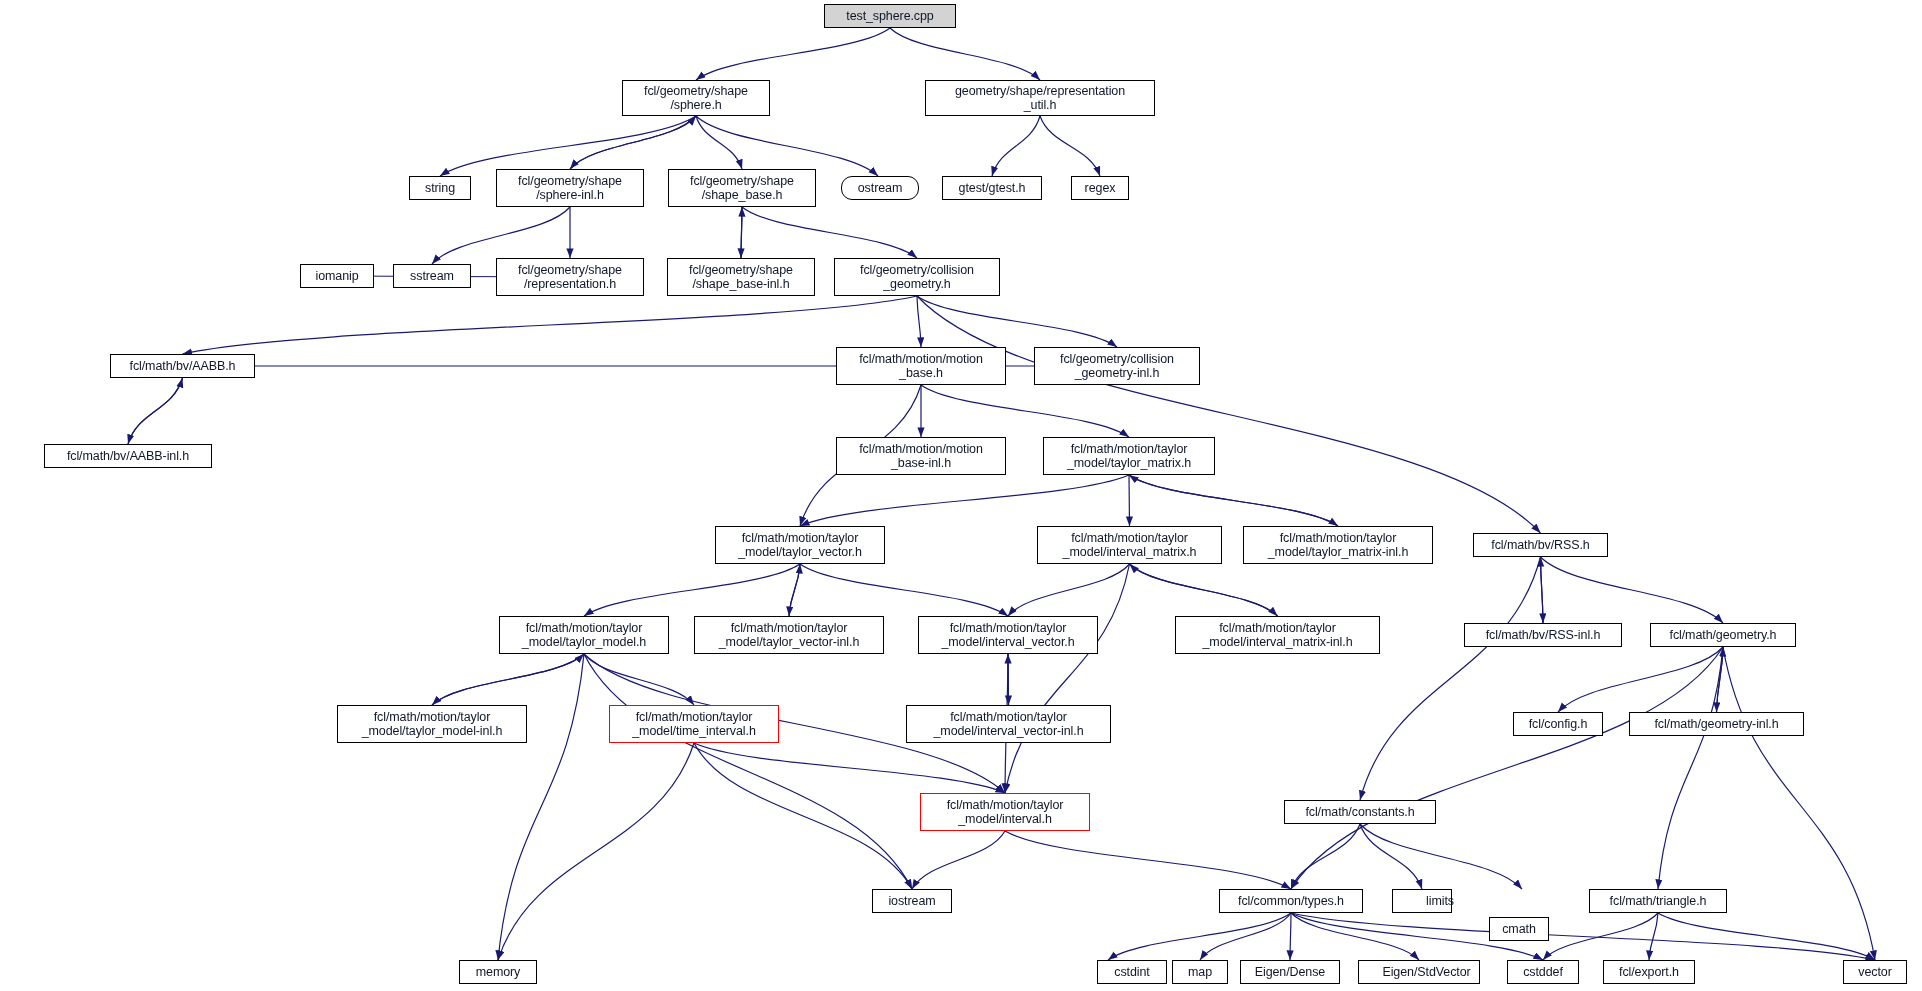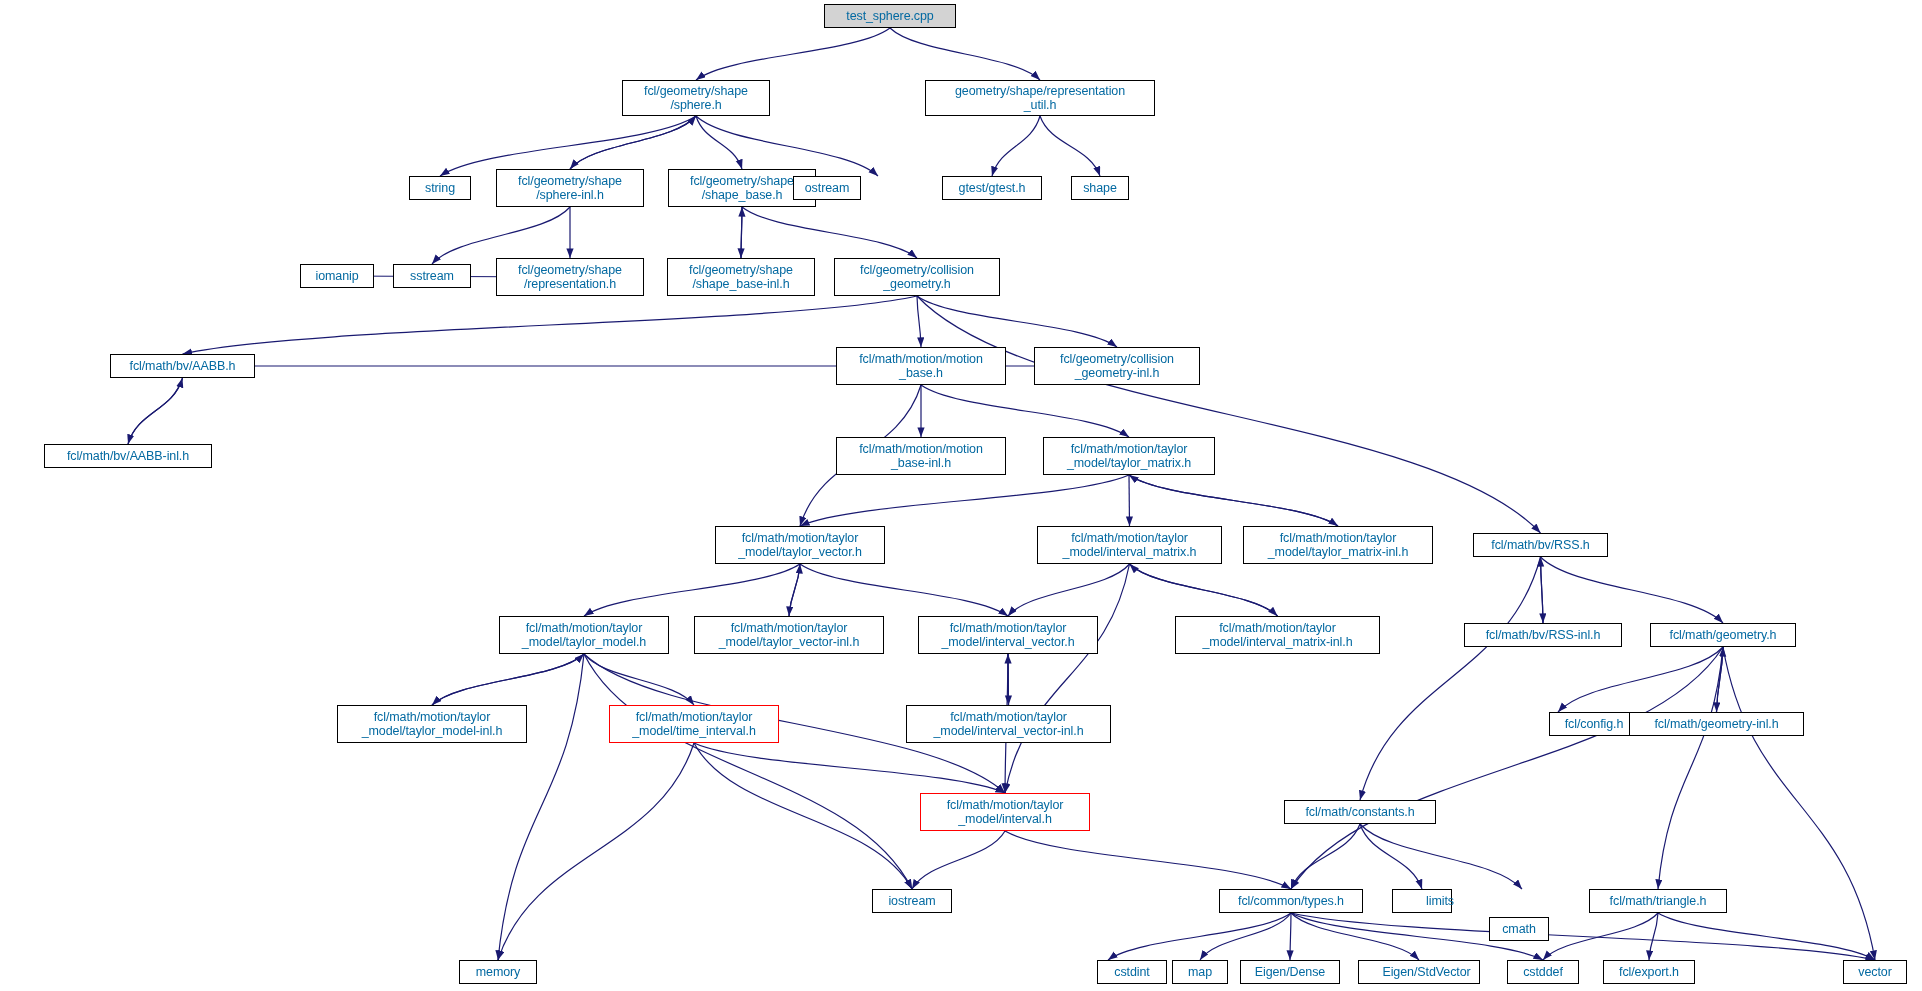--- a/index.html
+++ b/index.html
@@ -21,21 +21,21 @@
     top: 0;
     width: 1922px;
     height: 991px;
     pointer-events: none;
   }
   .node {
     position: absolute;
     box-sizing: border-box;
     border: 1px solid #000000;
     background: #ffffff;
-    color: #0369a1;
+    color: #0f172a;
     font-size: 12.5px;
     line-height: 14px;
     text-align: center;
     display: flex;
     align-items: center;
     justify-content: center;
     white-space: pre;
     letter-spacing: -0.1px;
   }
   .node.root {
@@ -135,23 +135,23 @@
       <div class="node root" style="left: 824px; top: 4px; width: 132px; height: 24px;">test_sphere.cpp</div>
       <div class="node" style="left: 622px; top: 80px; width: 148px; height: 36px;">fcl/geometry/shape
 /sphere.h</div>
       <div class="node" style="left: 925px; top: 80px; width: 230px; height: 36px;">geometry/shape/representation
 _util.h</div>
       <div class="node" style="left: 409px; top: 176px; width: 62px; height: 24px;">string</div>
       <div class="node" style="left: 496px; top: 169px; width: 148px; height: 38px;">fcl/geometry/shape
 /sphere-inl.h</div>
       <div class="node" style="left: 668px; top: 169px; width: 148px; height: 38px;">fcl/geometry/shape
 /shape_base.h</div>
-      <div class="node" style="left: 793px; top: 176px; width: 68px; height: 24px;">ostream</div>
+      <div class="node" style="left: 841px; top: 176px; width: 78px; height: 24px; border-radius: 11px;">ostream</div>
       <div class="node" style="left: 942px; top: 176px; width: 100px; height: 24px;">gtest/gtest.h</div>
-      <div class="node" style="left: 1071px; top: 176px; width: 58px; height: 24px;">shape</div>
+      <div class="node" style="left: 1071px; top: 176px; width: 58px; height: 24px;">regex</div>
       <div class="node" style="left: 300px; top: 264px; width: 74px; height: 24px;">iomanip</div>
       <div class="node" style="left: 393px; top: 264px; width: 78px; height: 24px;">sstream</div>
       <div class="node" style="left: 496px; top: 258px; width: 148px; height: 38px;">fcl/geometry/shape
 /representation.h</div>
       <div class="node" style="left: 667px; top: 258px; width: 148px; height: 38px;">fcl/geometry/shape
 /shape_base-inl.h</div>
       <div class="node" style="left: 834px; top: 258px; width: 166px; height: 38px;">fcl/geometry/collision
 _geometry.h</div>
       <div class="node" style="left: 110px; top: 354px; width: 145px; height: 24px;">fcl/math/bv/AABB.h</div>
       <div class="node" style="left: 836px; top: 347px; width: 170px; height: 38px;">fcl/math/motion/motion
@@ -179,21 +179,21 @@
       <div class="node" style="left: 1175px; top: 616px; width: 205px; height: 38px;">fcl/math/motion/taylor
 _model/interval_matrix-inl.h</div>
       <div class="node" style="left: 1464px; top: 623px; width: 158px; height: 24px;">fcl/math/bv/RSS-inl.h</div>
       <div class="node" style="left: 1650px; top: 623px; width: 146px; height: 24px;">fcl/math/geometry.h</div>
       <div class="node" style="left: 337px; top: 705px; width: 190px; height: 38px;">fcl/math/motion/taylor
 _model/taylor_model-inl.h</div>
       <div class="node highlight" style="left: 609px; top: 705px; width: 170px; height: 38px;">fcl/math/motion/taylor
 _model/time_interval.h</div>
       <div class="node" style="left: 906px; top: 705px; width: 205px; height: 38px;">fcl/math/motion/taylor
 _model/interval_vector-inl.h</div>
-      <div class="node" style="left: 1513px; top: 712px; width: 90px; height: 24px; margin-left: 36px;">fcl/config.h</div>
+      <div class="node" style="left: 1513px; top: 712px; width: 90px; height: 24px;">fcl/config.h</div>
       <div class="node" style="left: 1629px; top: 712px; width: 175px; height: 24px;">fcl/math/geometry-inl.h</div>
       <div class="node highlight" style="left: 920px; top: 793px; width: 170px; height: 38px;">fcl/math/motion/taylor
 _model/interval.h</div>
       <div class="node" style="left: 1284px; top: 800px; width: 152px; height: 24px;">fcl/math/constants.h</div>
       <div class="node" style="left: 872px; top: 889px; width: 80px; height: 24px;">iostream</div>
       <div class="node" style="left: 1219px; top: 889px; width: 144px; height: 24px;">fcl/common/types.h</div>
       <div class="node" style="left: 1392px; top: 889px; width: 60px; height: 24px; padding-left: 36px;">limits</div>
       <div class="node" style="left: 1489px; top: 917px; width: 60px; height: 24px;">cmath</div>
       <div class="node" style="left: 1589px; top: 889px; width: 138px; height: 24px;">fcl/math/triangle.h</div>
       <div class="node" style="left: 459px; top: 960px; width: 78px; height: 24px;">memory</div>

